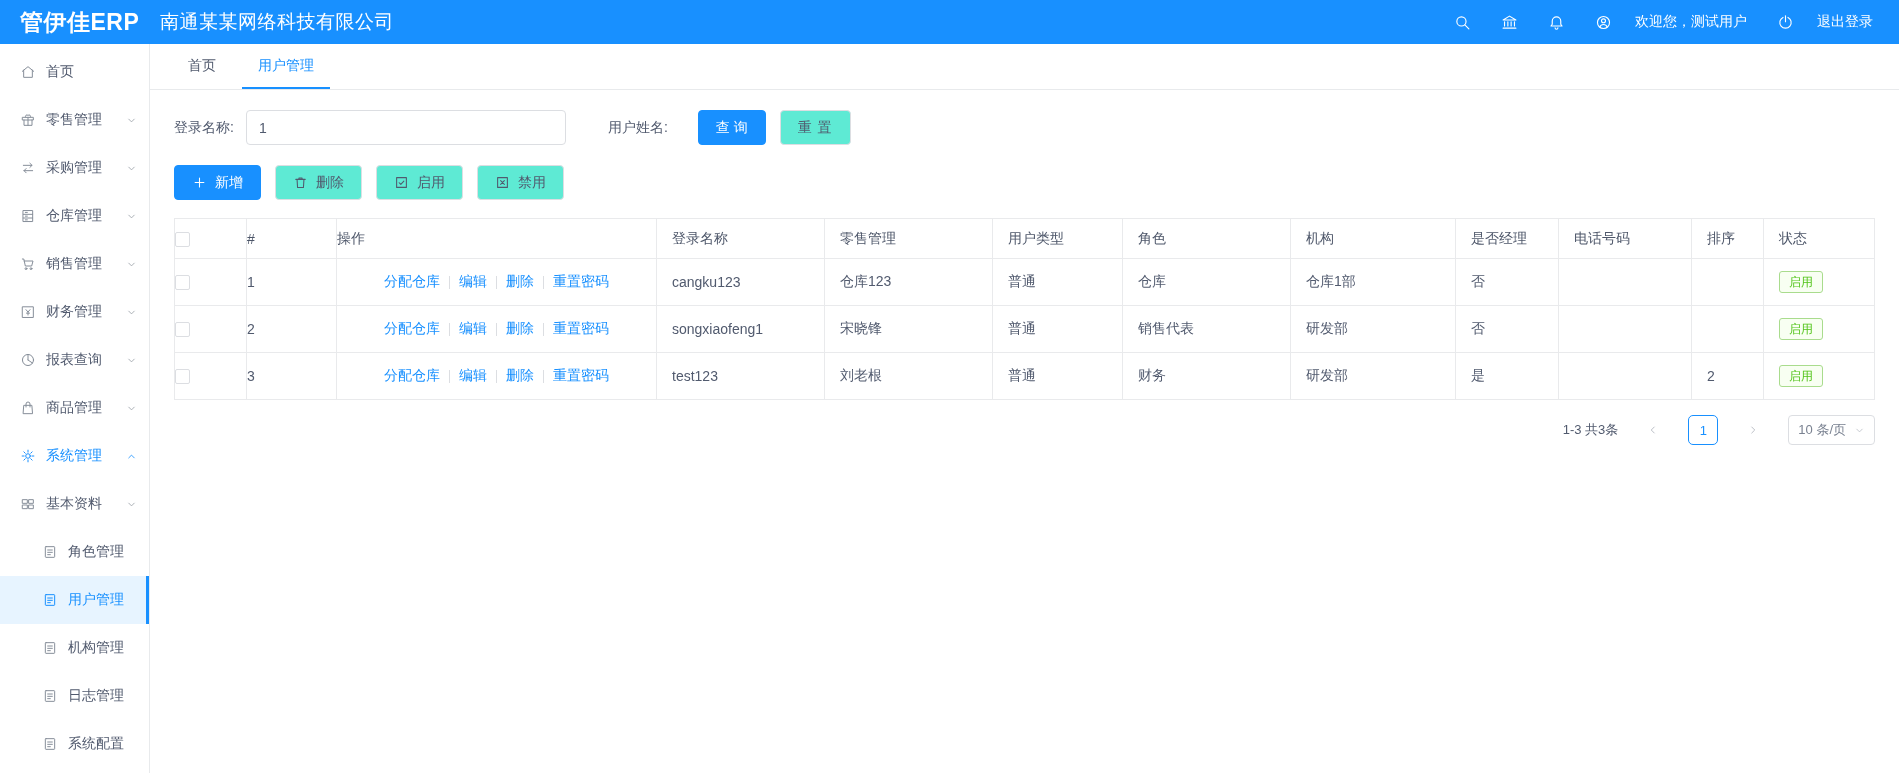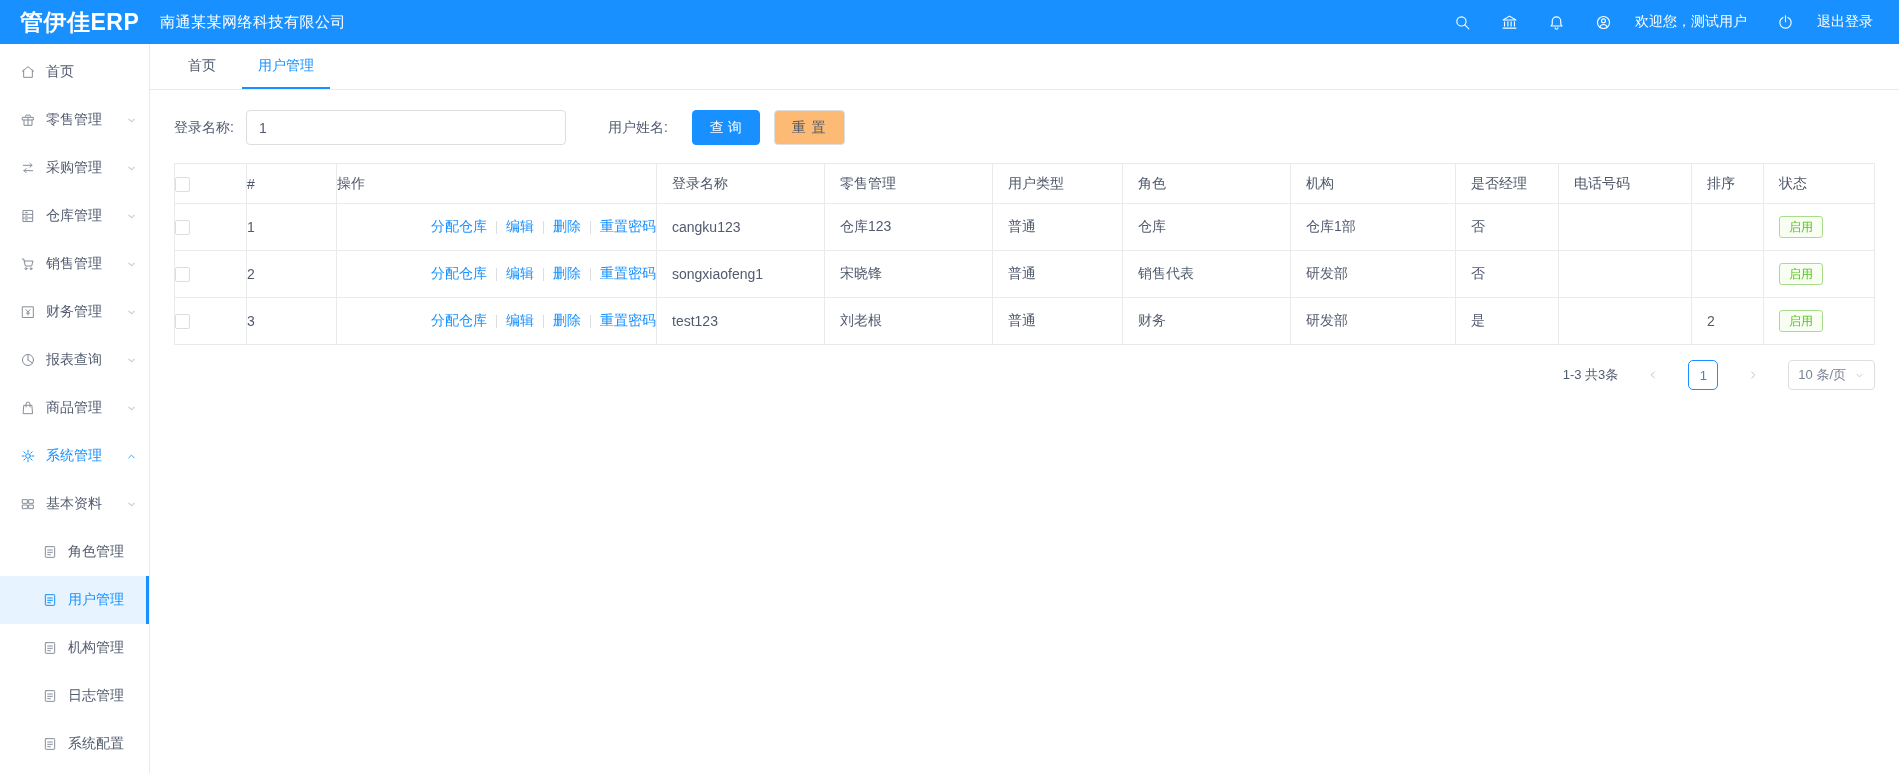--- a/index.html
+++ b/index.html
@@ -4,21 +4,21 @@
 <style>
   * { margin:0; padding:0; box-sizing:border-box; }
   html,body { width:1899px; height:773px; overflow:hidden; background:#fff;
               font-family:"Liberation Sans","DejaVu Sans",sans-serif; }
   svg { display:block; }
 
   
   .app-header { height:44px; background:#1890ff; display:flex; align-items:center;
                 color:#fff; padding:0 26px 0 20px; }
   .logo { font-size:23px; font-weight:bold; letter-spacing:.5px; width:122px; white-space:nowrap; }
-  .company { font-size:15px; margin-left:18px; letter-spacing:.5px; }
+  .company { font-size:19px; margin-left:18px; letter-spacing:.5px; }
   .header-right { margin-left:auto; display:flex; align-items:center; gap:30px; font-size:14px; }
   .hicon svg { width:17px; height:17px; stroke:#fff; fill:none; stroke-width:1.6;
                stroke-linecap:round; stroke-linejoin:round; }
   .h-group { display:flex; align-items:center; gap:23px; cursor:pointer; white-space:nowrap; }
 
   
   .layout { display:flex; height:729px; }
 
   
   .sidebar { width:150px; border-right:1px solid #e8eaec; padding-top:4px; background:#fff; flex:none; }
@@ -46,41 +46,41 @@
 
   
   .search-row { display:flex; align-items:center; font-size:14px; color:#515a6e; }
   .search-row label { margin-right:12px; white-space:nowrap; }
   .txt-input { width:320px; height:35px; border:1px solid #dcdee2; border-radius:4px;
                padding:0 12px; font-size:14px; color:#515a6e; outline:none;
                font-family:"Liberation Sans","DejaVu Sans",sans-serif; }
   .txt-input::placeholder { color:#c5c8ce; }
   .lbl-2 { margin-left:42px; }
   .btn { height:35px; border-radius:4px; display:inline-flex; align-items:center; gap:8px;
-         padding:0 17px; font-size:14px; border:1px solid #dcdee2; background:#fdba74;
+         padding:0 17px; font-size:14px; border:1px solid #dcdee2; background:#5eead4;
          color:#515a6e; cursor:pointer; white-space:nowrap;
          font-family:"Liberation Sans","DejaVu Sans",sans-serif; }
   .btn svg { width:15px; height:15px; fill:none; stroke:currentColor; stroke-width:1.7;
              stroke-linecap:round; stroke-linejoin:round; }
   .btn.primary { background:#1890ff; border-color:#1890ff; color:#fff; }
-  .btn-query { margin-left:12px; }
+  .btn-query { margin-left:18px; }
   .btn-reset { margin-left:14px; letter-spacing:1px; }
 
   
   .toolbar { margin-top:20px; display:flex; gap:14px; }
 
   
   .user-table { margin-top:18px; width:100%; border-collapse:collapse; table-layout:fixed; }
   .user-table th, .user-table td { border:1px solid #e9eaec; font-size:14px; color:#515a6e;
         text-align:left; padding:0 6px 0 15px; font-weight:normal; overflow:hidden;
         white-space:nowrap; }
   .user-table th { height:40px; color:#4d5669; }
   .user-table td { height:47px; }
   .cell-center { text-align:center; padding:0 !important; }
-  .op-links { display:flex; align-items:center; justify-content:flex-end; gap:9px; }
+  .op-links { display:flex; align-items:center; justify-content:center; gap:9px; }
   .op-link { color:#1890ff; cursor:pointer; }
   .op-sep { width:1px; height:13px; background:#dcdee2; }
   .chk { width:15px; height:15px; accent-color:#fff; border:1px solid #dcdee2; border-radius:2px;
          appearance:none; background:#fff; cursor:pointer; vertical-align:middle; }
   .status-badge { display:inline-block; border:1px solid #a9dc8d; color:#52c41a; background:#f8fff2;
                   border-radius:3px; padding:3px 9px; font-size:12px; line-height:1.2; cursor:pointer; }
 
   
   .pagination { margin-top:15px; display:flex; justify-content:flex-end; align-items:center;
                 gap:24px; font-size:13px; color:#515a6e; }
@@ -369,20 +369,46 @@
     <div class="content">
 
       <div class="search-row">
         <label>登录名称:</label>
         <input class="txt-input" type="text" value="1" style="">
         <label class="lbl-2">用户姓名:</label>
         <button class="btn primary btn-query">查 询</button>
         <button class="btn btn-reset">重 置</button>
       </div>
 
+      <div class="toolbar">
+        <button class="btn primary">
+          <svg viewBox="0 0 24 24">
+              <use href="#i-plus"></use>
+            </svg>
+          <span>新增</span>
+        </button>
+        <button class="btn">
+          <svg viewBox="0 0 24 24">
+              <use href="#i-trash"></use>
+            </svg>
+          <span>删除</span>
+        </button>
+        <button class="btn">
+          <svg viewBox="0 0 24 24">
+              <use href="#i-check-sq"></use>
+            </svg>
+          <span>启用</span>
+        </button>
+        <button class="btn">
+          <svg viewBox="0 0 24 24">
+              <use href="#i-x-sq"></use>
+            </svg>
+          <span>禁用</span>
+        </button>
+      </div>
 
       <table class="user-table">
         <colgroup>
           <col style="width:72px">
             <col style="width:90px">
             <col style="width:320px">
             <col style="width:168px">
           <col style="width:168px">
             <col style="width:130px">
             <col style="width:168px">

